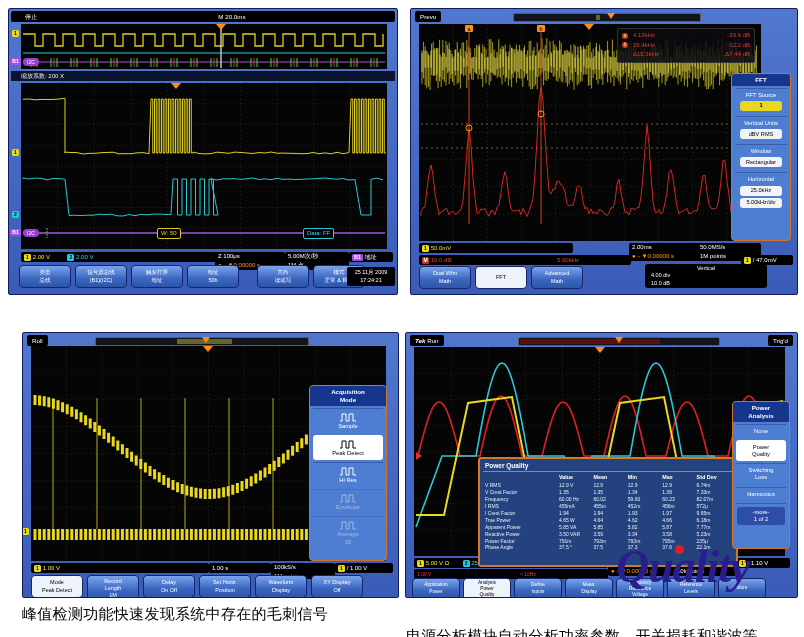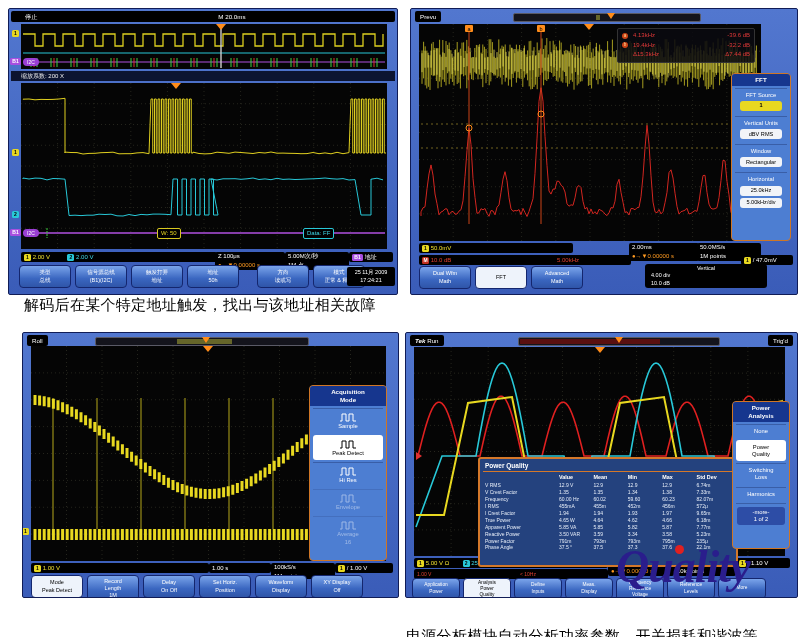--- a/index.html
+++ b/index.html
@@ -660,21 +660,20 @@
           <div>Math</div>
         </div>
       </div>
     <div class="vpanel" style="left:234px;top:255px;width:110px">
       <div class="vt">Vertical</div>
       <div>4.00 div</div>
       <div>10.0 dB</div>
     </div>
   </div>
 
-  <div class="caption" style="left:24px;top:296px">解码后在某个特定地址触发，找出与该地址相关故障</div>
 
   <div class="scope" id="bl" style="left:22px;top:332px;width:375px;height:264px">
     <div class="topbar">
       <div class="tchip" style="left:2px">Roll</div>
       <div class="progress" style="left:70px;width:212px">
         <div class="pfill2" style="left:38%;width:26%"></div>
         <div class="caret" style="left:50%"></div>
       </div>
     </div>
     <div class="screen" id="bl-screen" style="left:8px;top:13px;width:355px;height:215px">
@@ -1112,20 +1111,21 @@
         <div class="btn">
           <div>Reference</div>
           <div>Levels</div>
         </div>
         <div class="btn">
           <div>More</div>
         </div>
       </div>
   </div>
 
+  <div class="caption" style="left:22px;top:605px">峰值检测功能快速发现系统中存在的毛刺信号</div>
   <div class="caption" style="left:406px;top:627px">电源分析模块自动分析功率参数，开关损耗和谐波等</div>
 
   <div class="watermark">
     <span>Quality</span>
     <span class="wm-dot"></span>
   </div>
 
 </div>
 
 </body></html>

